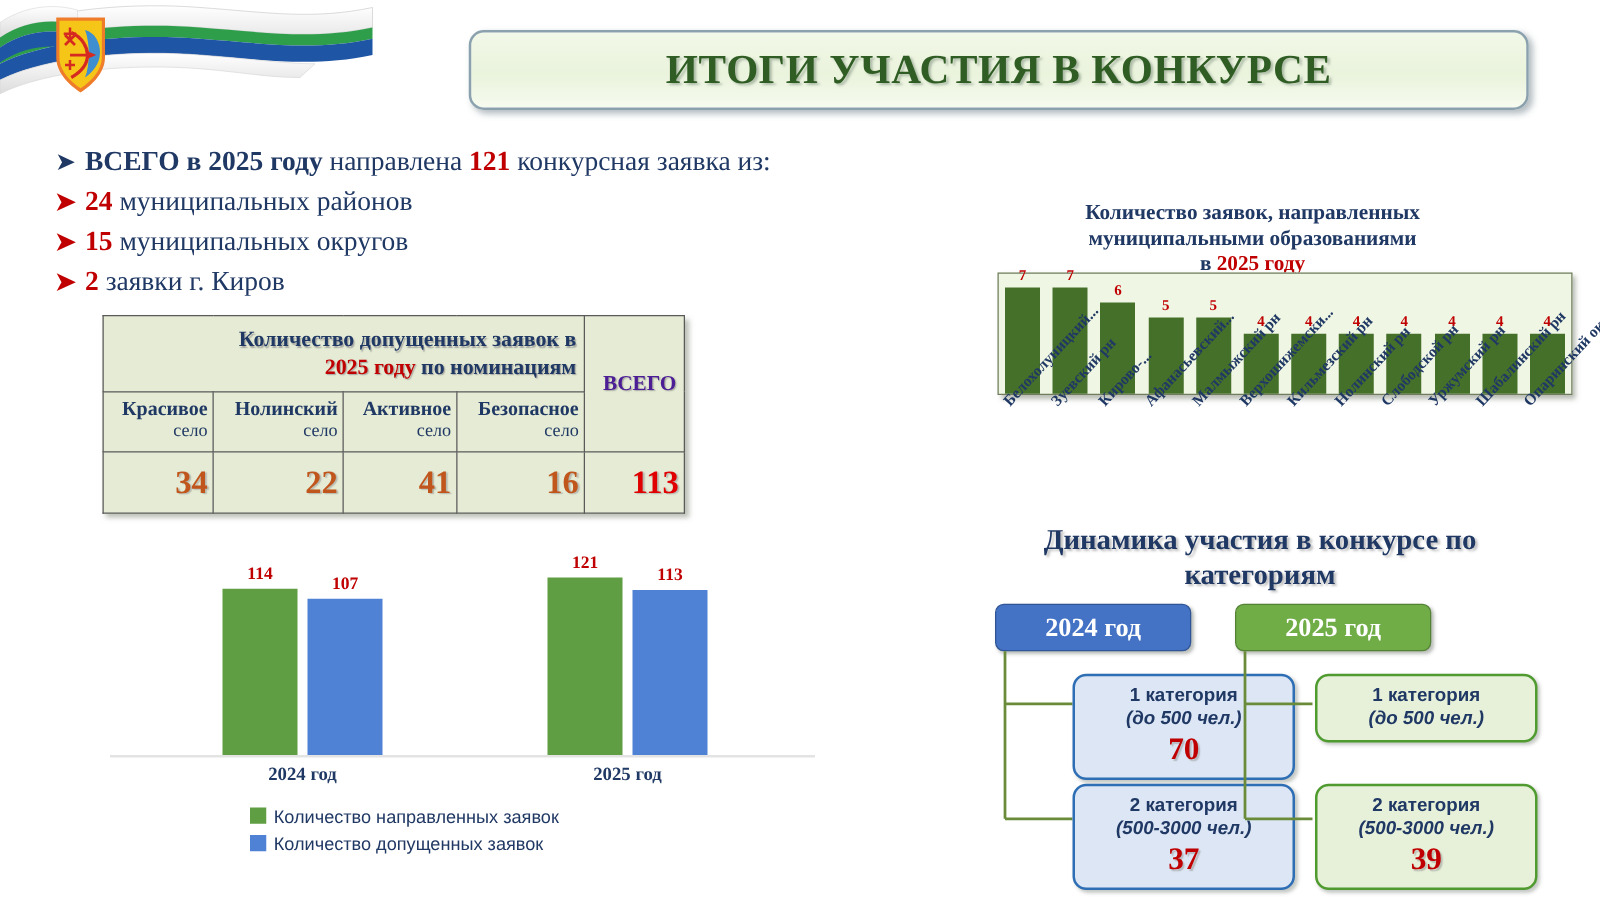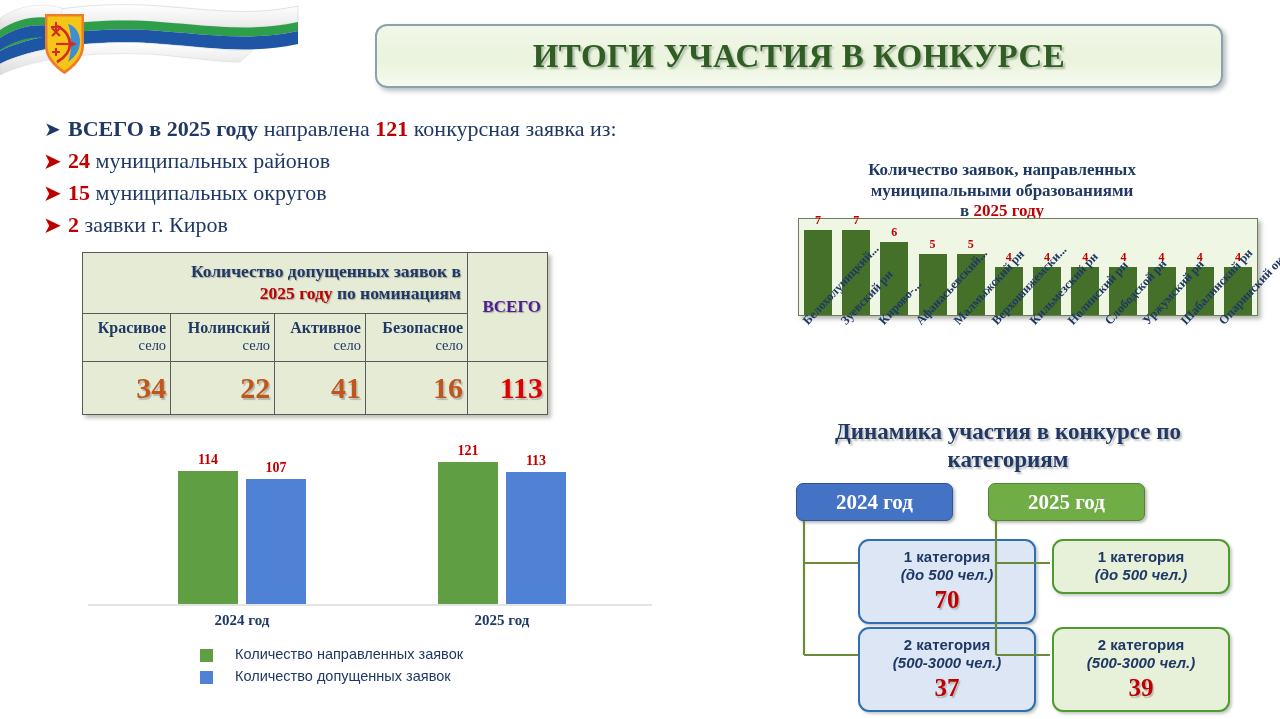--- a/index.html
+++ b/index.html
@@ -54,21 +54,21 @@
     padding: 8px 6px; line-height: 1.25;
     text-shadow: 1px 1px 1px rgba(140,140,140,.7);
   }
   .tbl .vsego {
     font-size: 17px; font-weight: bold; color: #4c1d95;
     width: 80px;
   }
   .tbl .nom { padding: 5px 4px 7px; line-height: 1.15; }
   .tbl .nom .n1 { font-size: 16px; font-weight: bold; color: #1f3864; display:block; }
   .tbl .nom .n2 { font-size: 14.5px; color: #1f3864; display:block; }
-  .tbl .val { font-size: 30px; font-weight: bold; color: #c0561c; padding: 9px 4px;
+  .tbl .val { font-size: 26px; font-weight: bold; color: #c0561c; padding: 9px 4px;
               text-shadow: 1.5px 1.5px 1px rgba(150,150,150,.6); }
   .tbl .val.total { color: #e00000; }
 
   
   .lchart { position: absolute; left: 60px; top: 432px; width: 620px; height: 287px; }
   .lchart .lc-title {
     text-align: center; font-size: 24px; font-weight: bold; color: #1f3864;
     text-shadow: 2px 2px 2px rgba(150,150,150,.65);
   }
   .lc-plot { position: relative; height: 160px; margin: 14px 28px 0 28px; }
@@ -78,21 +78,21 @@
   .lc-bar .lbl {
     position: absolute; bottom: 100%; left: 0; right: 0; text-align: center;
     font-size: 14px; font-weight: bold; color: #c00000; padding-bottom: 3px;
   }
   .lc-xlabels { position: relative; height: 26px; margin: 6px 28px 0 28px; }
   .lc-xlabels span {
     position: absolute; font-size: 15px; font-weight: bold; color: #1f3864;
     text-align: center; width: 130px;
   }
   .lc-legend { margin: 8px 0 0 140px; }
-  .lc-legend .row { display: flex; align-items: flex-end; gap: 22px; margin-bottom: 6px; }
+  .lc-legend .row { display: flex; align-items: flex-start; gap: 6px; margin-bottom: 6px; }
   .lc-legend .sw { width: 13px; height: 13px; display: inline-block; }
   .lc-legend .lt { font-size: 14.5px; color: #203864; font-family: "Liberation Sans", sans-serif; }
 
   
   .rchart { position: absolute; left: 732px; top: 160px; width: 540px; height: 260px; }
   .rc-title {
     text-align: center; font-size: 17px; font-weight: bold; color: #1f3864;
     line-height: 1.22; margin-left: 70px; width: 400px;
   }
   .rc-plot {

